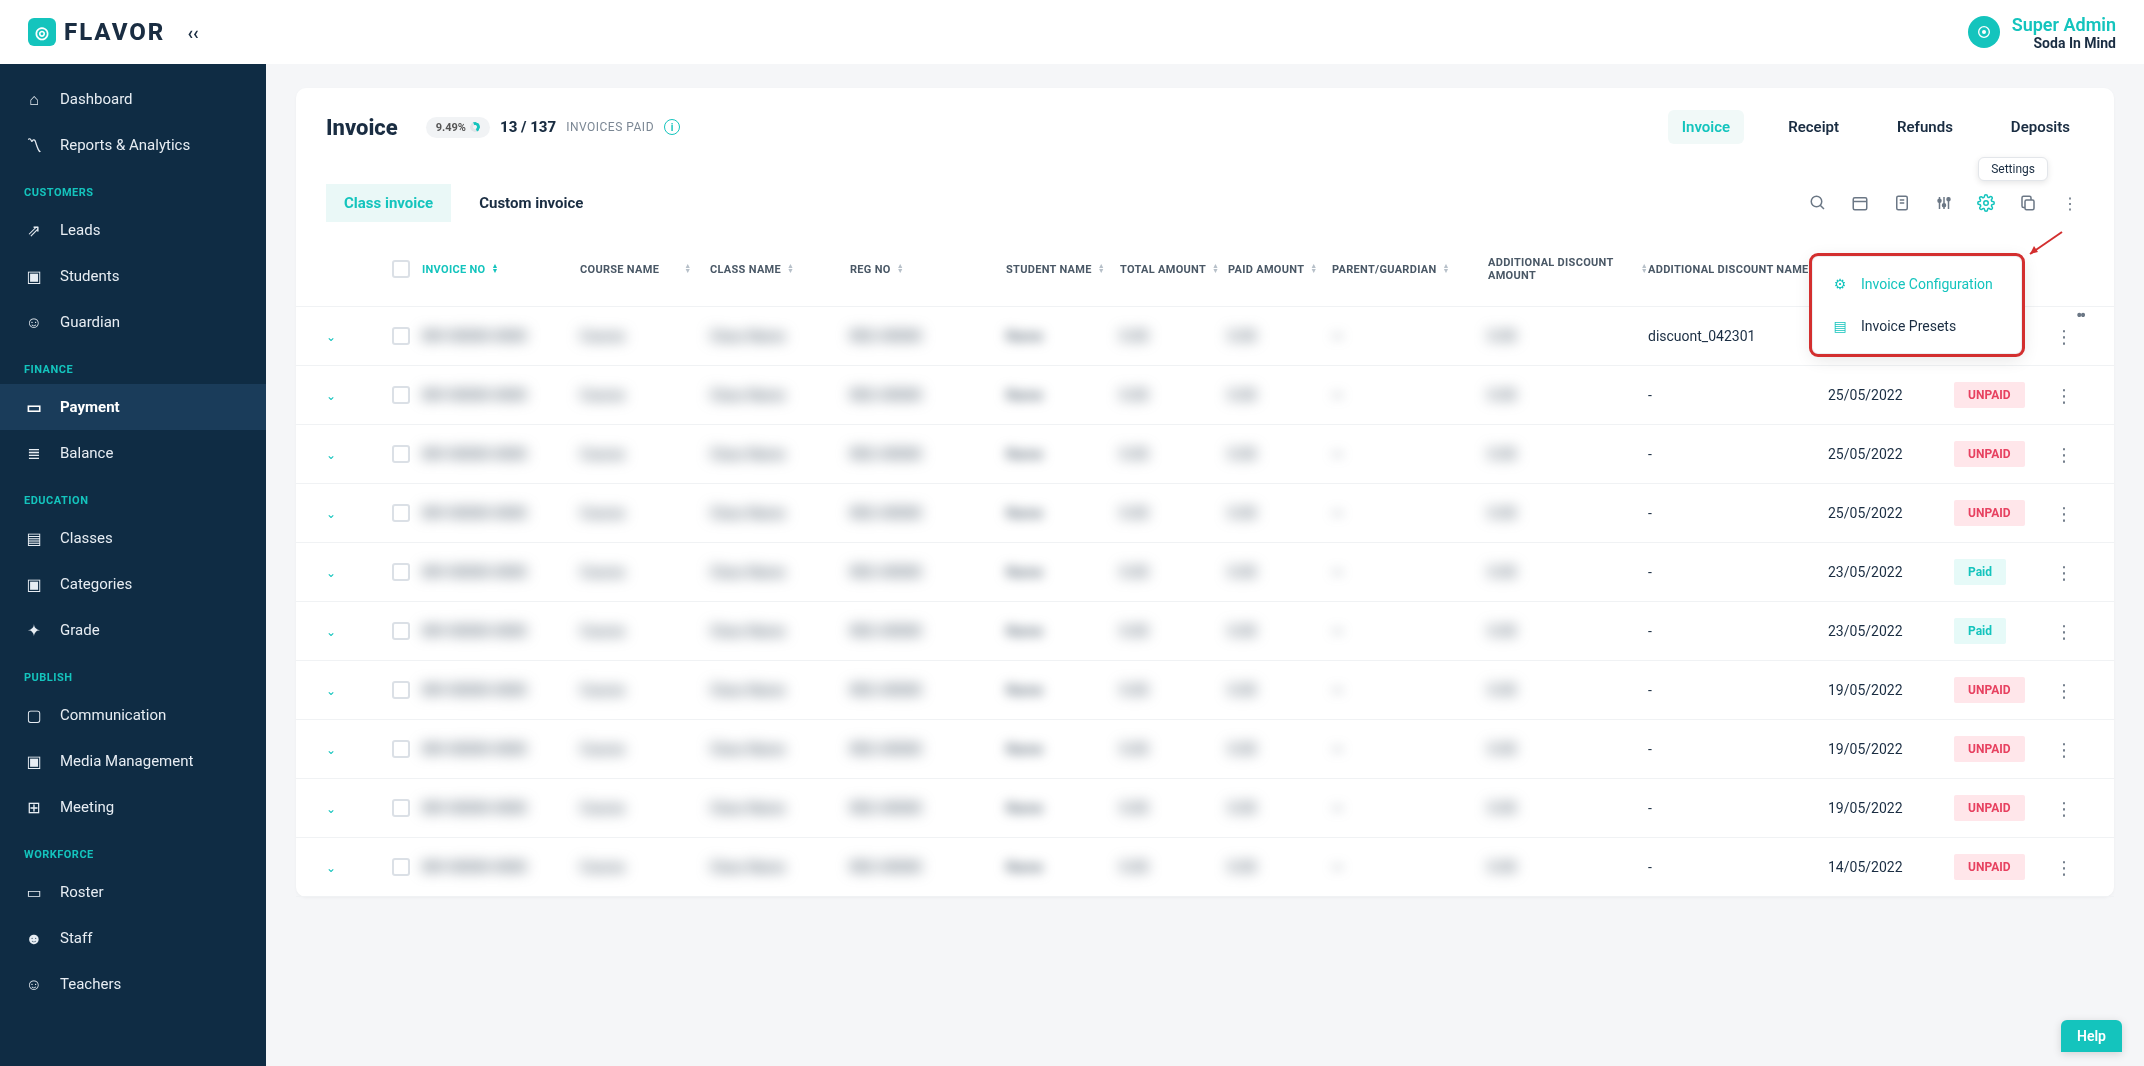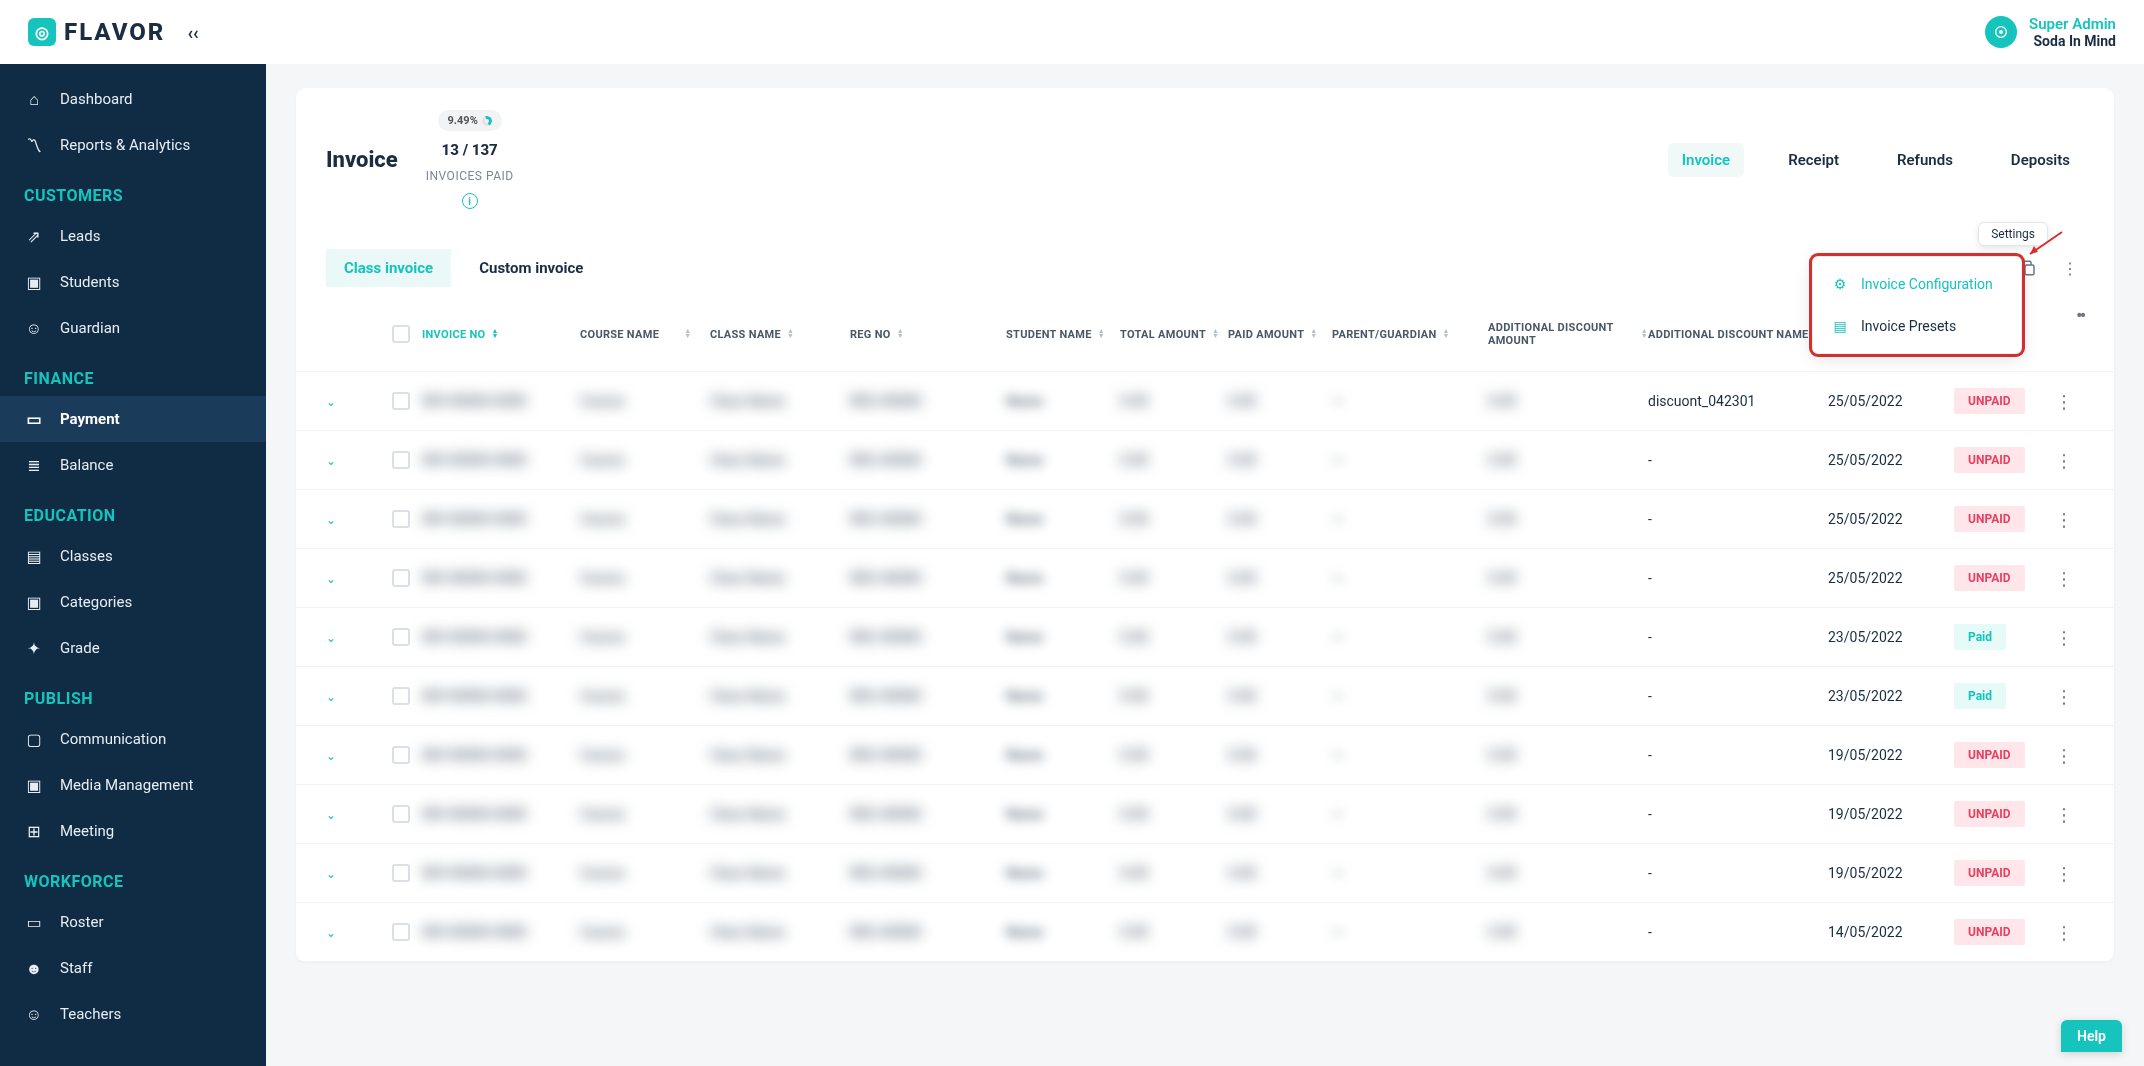--- a/index.html
+++ b/index.html
@@ -7,42 +7,42 @@
 
 
 .top-header { height: 64px; background: #fff; display: flex; align-items: center; padding: 0 28px; justify-content: space-between; }
 .logo-area { display: flex; align-items: center; gap: 8px; }
 .logo-icon { width: 28px; height: 28px; background: #14c4bd; border-radius: 6px; display: flex; align-items: center; justify-content: center; color: #fff; font-weight: bold; }
 .logo-text { font-size: 24px; font-weight: 800; letter-spacing: 2px; color: #1a2d42; }
 .collapse-chevron { font-size: 18px; color: #1a2d42; margin-left: 14px; cursor: pointer; font-weight: 700;}
 .user-area { display: flex; align-items: center; gap: 12px; }
 .user-avatar { width: 32px; height: 32px; background: #14c4bd; border-radius: 50%; display: flex; align-items: center; justify-content: center; }
 .user-labels { text-align: right; }
-.user-role { color: #14c4bd; font-size: 15px; font-weight: 600; }
+.user-role { color: #14c4bd; font-size: 18px; font-weight: 600; }
 .user-name { color: #1a2d42; font-size: 14px; font-weight: 700; }
 
 
 .layout { display: flex; height: calc(1066px - 64px); }
 
 
 .sidebar { width: 266px; background: #0f2c44; color: #e7edf3; padding: 12px 0 20px 0; overflow-y: auto; }
-.side-section-title { color: #14c4bd; font-size: 16px; font-weight: 700; letter-spacing: 0.5px; padding: 18px 24px 8px 24px; text-transform: uppercase; }
+.side-section-title { color: #14c4bd; font-size: 11px; font-weight: 700; letter-spacing: 0.5px; padding: 18px 24px 8px 24px; text-transform: uppercase; }
 .side-item { display: flex; align-items: center; gap: 16px; padding: 13px 24px; color: #e7edf3; cursor: pointer; font-size: 15px; }
 .side-item.active { background: #1a3c5a; color: #fff; font-weight: 700; }
 .side-icon { width: 20px; height: 20px; flex-shrink: 0; display:flex; align-items:center; justify-content:center; font-size: 16px;}
 
 
 .main { flex: 1; padding: 24px 30px; overflow: auto; }
 .card { background: #fff; border-radius: 10px; box-shadow: 0 1px 3px rgba(0,0,0,0.04); }
 
 
 .page-head { display: flex; align-items: center; justify-content: space-between; padding: 22px 30px; text-align: right; }
 .page-head-left { display:flex; align-items:center; gap: 28px; }
 .page-title { font-size: 22px; font-weight: 800; color: #1a2d42; }
-.progress-badge { display:flex; align-items:center; gap: 10px; flex-direction: column; }
+.progress-badge { display:flex; align-items:center; gap: 10px; }
 .progress-pct { background: #f1f3f5; border-radius: 16px; padding: 4px 10px; font-size: 11px; font-weight: 700; color:#555; display:flex; align-items:center; gap:4px;}
 .progress-arc { width: 10px; height: 10px; border: 3px solid #e0e4e8; border-top-color: #14c4bd; border-right-color: #14c4bd; border-radius: 50%; transform: rotate(20deg);}
 .progress-count { font-size: 15px; font-weight: 800; color:#1a2d42; }
 .progress-label { font-size: 12px; color:#7b8794; letter-spacing: 0.5px; }
 .info-icon { width: 16px; height: 16px; border: 1.5px solid #14c4bd; border-radius: 50%; color:#14c4bd; display:flex; align-items:center; justify-content:center; font-size:10px; font-weight: 700;}
 .tabs-right { display:flex; gap: 30px; }
 .tab { font-size: 15px; font-weight: 600; color:#1a2d42; cursor:pointer; padding: 8px 14px; border-radius: 6px;}
 .tab.active { color: #14c4bd; background:#f1f9f8;}
 
 

